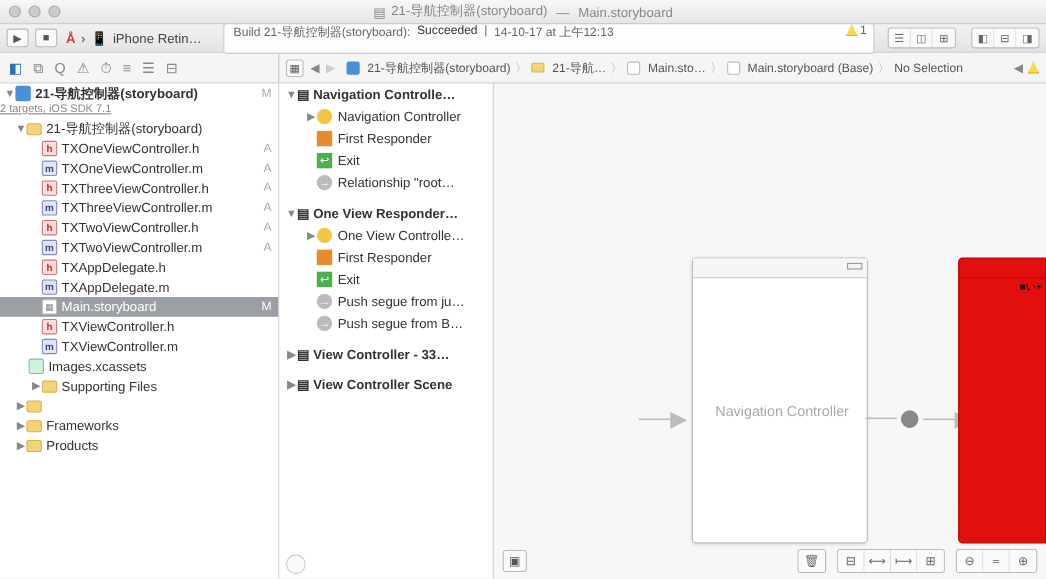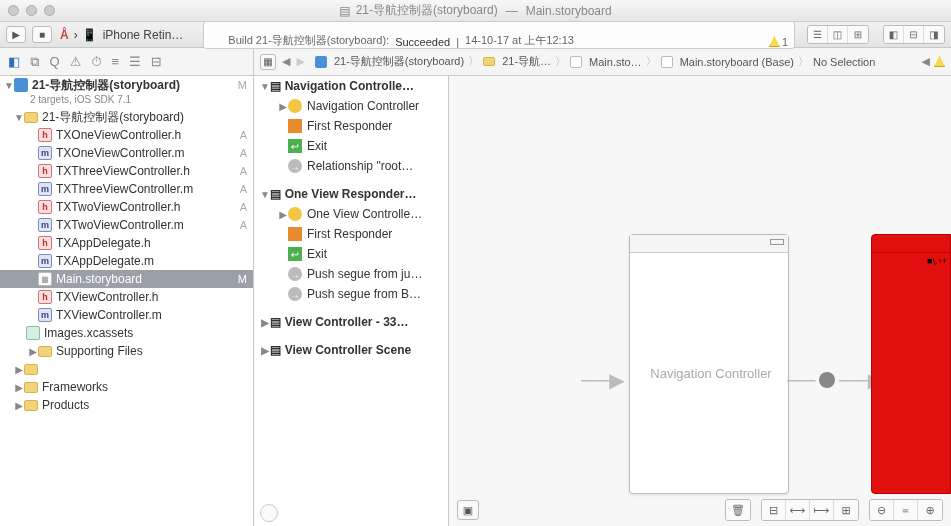--- a/index.html
+++ b/index.html
@@ -9,21 +9,21 @@
 .titlebar { height: 22px; display: flex; align-items: center; border-bottom: 1px solid #ccc; background: linear-gradient(#f7f7f7,#e6e6e6); position: relative; }
 .traffic-lights { display: flex; gap: 7px; padding-left: 8px; }
 .dot { width: 11px; height: 11px; border-radius: 50%; background: #ccc; border: 1px solid #aaa; }
 .title-center { position: absolute; left: 50%; transform: translateX(-50%); display: flex; align-items: center; gap: 5px; color: #888; font-size: 12px; }
 .title-center .dash { margin: 0 3px; }
 
 
 .toolbar { height: 26px; display: flex; align-items: center; border-bottom: 1px solid #c8c8c8; background: linear-gradient(#f2f2f2,#e3e3e3); padding: 0 6px; }
 .tb-btn { width: 20px; height: 17px; border: 1px solid #bbb; border-radius: 3px; background: #fafafa; display: inline-flex; align-items: center; justify-content: center; font-size: 10px; color: #555; cursor: pointer; }
 .tb-gap { width: 6px; }
-.build-status { flex: 1; margin: 0 12px; height: 28px; border: 1px solid #ccc; border-radius: 3px; background: #fdfdfd; display: flex; align-items: flex-end; padding: 0 24px; font-size: 11px; color: #666; gap: 6px; position: relative; }
+.build-status { flex: 1; margin: 0 12px; height: 28px; border: 1px solid #ccc; border-radius: 3px; background: #fdfdfd; display: flex; align-items: flex-start; padding: 0 8px; font-size: 11px; color: #666; gap: 6px; position: relative; }
 .build-status .succ { color: #333; }
 .warn-badge { position: absolute; right: 6px; display: flex; align-items: center; gap: 2px; font-size: 11px; color: #666; }
 .warn-icon { width: 11px; height: 11px; background: #f9d94a; border: 1px solid #caa522; clip-path: polygon(50% 0, 100% 100%, 0 100%); }
 .tb-right { display: flex; gap: 4px; align-items: center; }
 .tb-seg { display: flex; border: 1px solid #bbb; border-radius: 3px; overflow: hidden; }
 .tb-seg span { width: 20px; height: 17px; display: flex; align-items: center; justify-content: center; font-size: 10px; color: #666; border-right: 1px solid #ddd; background: #fafafa; }
 .tb-seg span:last-child { border-right: none; }
 .scheme { display: flex; align-items: center; gap: 5px; margin: 0 8px; font-size: 12px; color: #444; }
 
 
@@ -49,21 +49,21 @@
 .row.sel .badge-char { color: #fff; }
 .disclosure { width: 10px; text-align: center; color: #888; font-size: 10px; }
 .icon-proj { width: 14px; height: 14px; background: #4a90d9; border-radius: 2px; margin-right: 4px; }
 .icon-folder { width: 14px; height: 11px; background: #f3d37a; border-radius: 2px; margin-right: 4px; border: 1px solid #d9b44a; }
 .icon-h { width: 14px; height: 14px; border: 1px solid #c77; background: #fdd; color: #a33; font-size: 9px; font-weight: bold; display: flex; align-items: center; justify-content: center; border-radius: 2px; margin-right: 4px; }
 .icon-m { width: 14px; height: 14px; border: 1px solid #88b; background: #dde6f7; color: #447; font-size: 9px; font-weight: bold; display: flex; align-items: center; justify-content: center; border-radius: 2px; margin-right: 4px; }
 .icon-sb { width: 14px; height: 14px; border: 1px solid #bbb; background: #fff; font-size: 8px; color: #888; display: flex; align-items: center; justify-content: center; border-radius: 2px; margin-right: 4px; }
 .icon-assets { width: 14px; height: 14px; border: 1px solid #8ba; background: #d3f0e0; border-radius: 2px; margin-right: 4px; }
 .badge-char { margin-left: auto; color: #aaa; font-size: 11px; padding-left: 4px; }
 .proj-title { font-weight: bold; font-size: 12px; }
-.proj-sub { font-size: 10px; color: #888; padding-left: 30px; height: 14px; }
+.proj-sub { font-size: 10px; color: #888; height: 14px; text-decoration: underline; }
 
 
 .ol-row { display: flex; align-items: center; height: 20px; white-space: nowrap; cursor: pointer; }
 .ol-row.hdr { font-weight: bold; }
 .ol-ind0 { padding-left: 6px; }
 .ol-ind1 { padding-left: 24px; }
 .cube-y { width: 14px; height: 14px; background: #f4c542; border-radius: 7px; margin-right: 5px; }
 .cube-o { width: 14px; height: 14px; background: #e88b2e; margin-right: 5px; }
 .exit { width: 14px; height: 14px; background: #4caf50; margin-right: 5px; display: flex; align-items: center; justify-content: center; color: #fff; font-size: 10px; }
 .seg { width: 14px; height: 14px; background: #bbb; border-radius: 50%; margin-right: 5px; display: flex; align-items: center; justify-content: center; color: #fff; font-size: 10px; }

